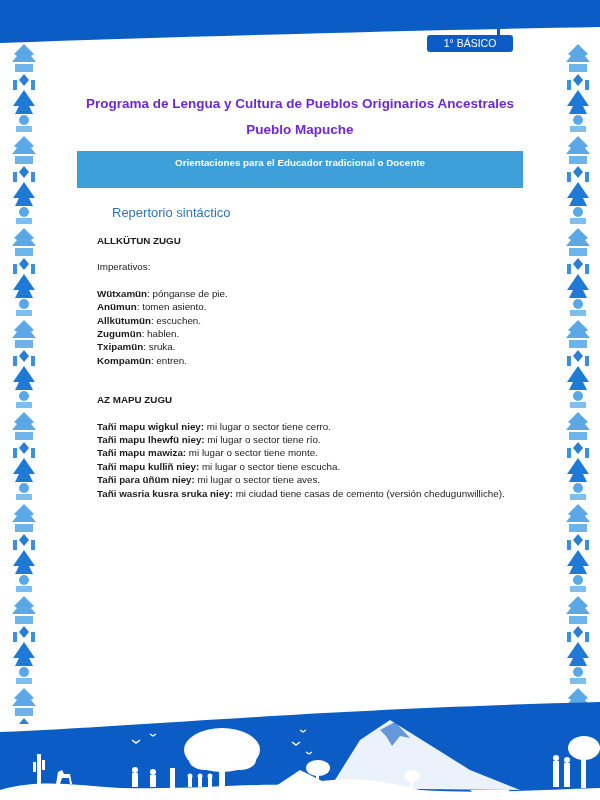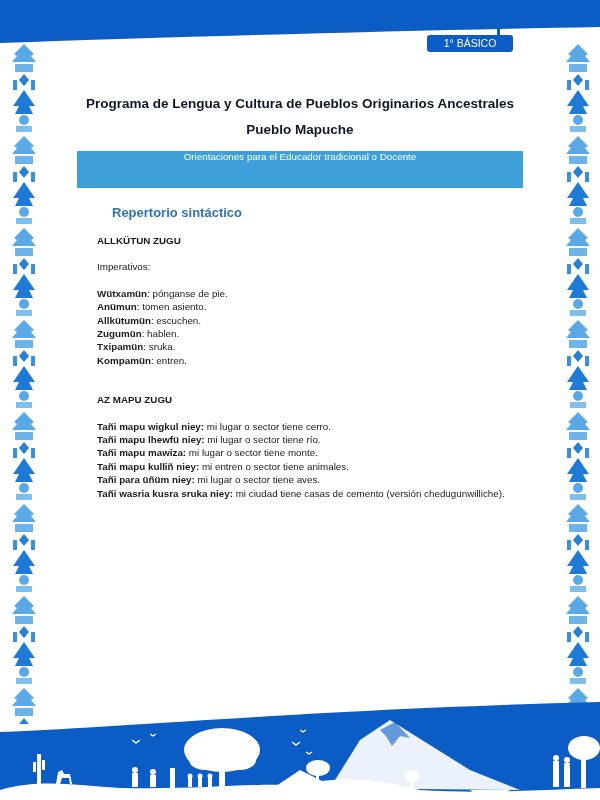--- a/index.html
+++ b/index.html
@@ -14,32 +14,32 @@
     position: absolute; left: 427px; top: 35px; width: 86px; height: 17px;
     background: #0b5cc4; color: #fff; border-radius: 3px;
     font-size: 10.5px; line-height: 17px; text-align: center;
   }
   .unit-tag-stem { position: absolute; left: 497px; top: 22px; width: 3px; height: 14px; background: #0b5cc4; }
   .border-col { position: absolute; top: 44px; width: 30px; height: 680px; }
   .border-left { left: 9px; }
   .border-right { left: 563px; }
   .title {
     position: absolute; left: 60px; width: 480px; text-align: center;
-    font-weight: bold; font-size: 13.5px; color: #0f172a;
+    font-weight: bold; font-size: 13.5px; color: #6d28d9;
   }
   .title-1 { top: 96px; }
   .title-2 { top: 122px; }
   .banner {
     position: absolute; left: 77px; top: 151px; width: 446px; height: 37px;
-    background: #3fa0d9; color: #ffffff; font-weight: normal; font-size: 9.8px;
-    text-align: center; box-sizing: border-box;
+    background: #3fa0d9; color: #ffffff; font-weight: bold; font-size: 9.8px;
+    text-align: center; padding-top: 6px; box-sizing: border-box;
   }
   .section-heading {
     position: absolute; left: 77px; top: 205px;
-    color: #2e75b6; font-weight: bold; font-size: 13px; padding-left: 35px;
+    color: #2e75b6; font-weight: normal; font-size: 13px; padding-left: 35px;
   }
   .content { position: absolute; left: 77px; top: 234px; width: 460px; font-size: 9.8px; line-height: 13.4px; margin-left: 20px; }
   .subhead { font-weight: bold; }
   .para { margin: 0; }
   .gap-s { height: 13px; }
   .gap-m { height: 26px; }
   .term { font-weight: bold; }
   .bottom-band { position: absolute; left: 0; top: 690px; width: 600px; height: 110px; }
 </style>
 </head>
@@ -104,21 +104,21 @@
   <p class="para"><span class="term">Txipamün</span><span>: </span><span>sruka.</span></p>
   <p class="para"><span class="term">Kompamün</span><span>: </span><span>entren.</span></p>
 
   <div class="gap-m"></div>
   <p class="para subhead">AZ MAPU ZUGU</p>
   <div class="gap-s"></div>
 
   <p class="para"><span class="term">Tañi mapu wigkul niey:</span><span> mi lugar o sector tiene cerro.</span></p>
   <p class="para"><span class="term">Tañi mapu lhewfü niey:</span><span> mi lugar o sector tiene río.</span></p>
   <p class="para"><span class="term">Tañi mapu mawiza:</span><span> mi lugar o sector tiene monte.</span></p>
-  <p class="para"><span class="term">Tañi mapu kulliñ niey:</span><span> mi entren o sector tiene animales.</span></p>
+  <p class="para"><span class="term">Tañi mapu kulliñ niey:</span><span> mi lugar o sector tiene escucha.</span></p>
   <p class="para"><span class="term">Tañi para üñüm niey:</span><span> mi lugar o sector tiene aves.</span></p>
   <p class="para"><span class="term">Tañi wasria kusra sruka niey:</span><span> mi ciudad tiene casas de cemento (versión chedugunwilliche).</span></p>
 </div>
 
 <svg class="bottom-band" viewBox="0 0 600 110" preserveAspectRatio="none">
   <path d="M0 42 C150 36 300 20 600 12 V110 H0 Z" fill="#0b5cc4"></path>
 
   <path d="M0 100 C40 88 80 96 120 98 C200 100 260 92 300 96 C340 84 380 90 420 100 C480 104 540 100 600 98 V110 H0 Z" fill="#ffffff"></path>
 
   <rect x="37" y="64" width="4" height="34" fill="#fff"></rect>

